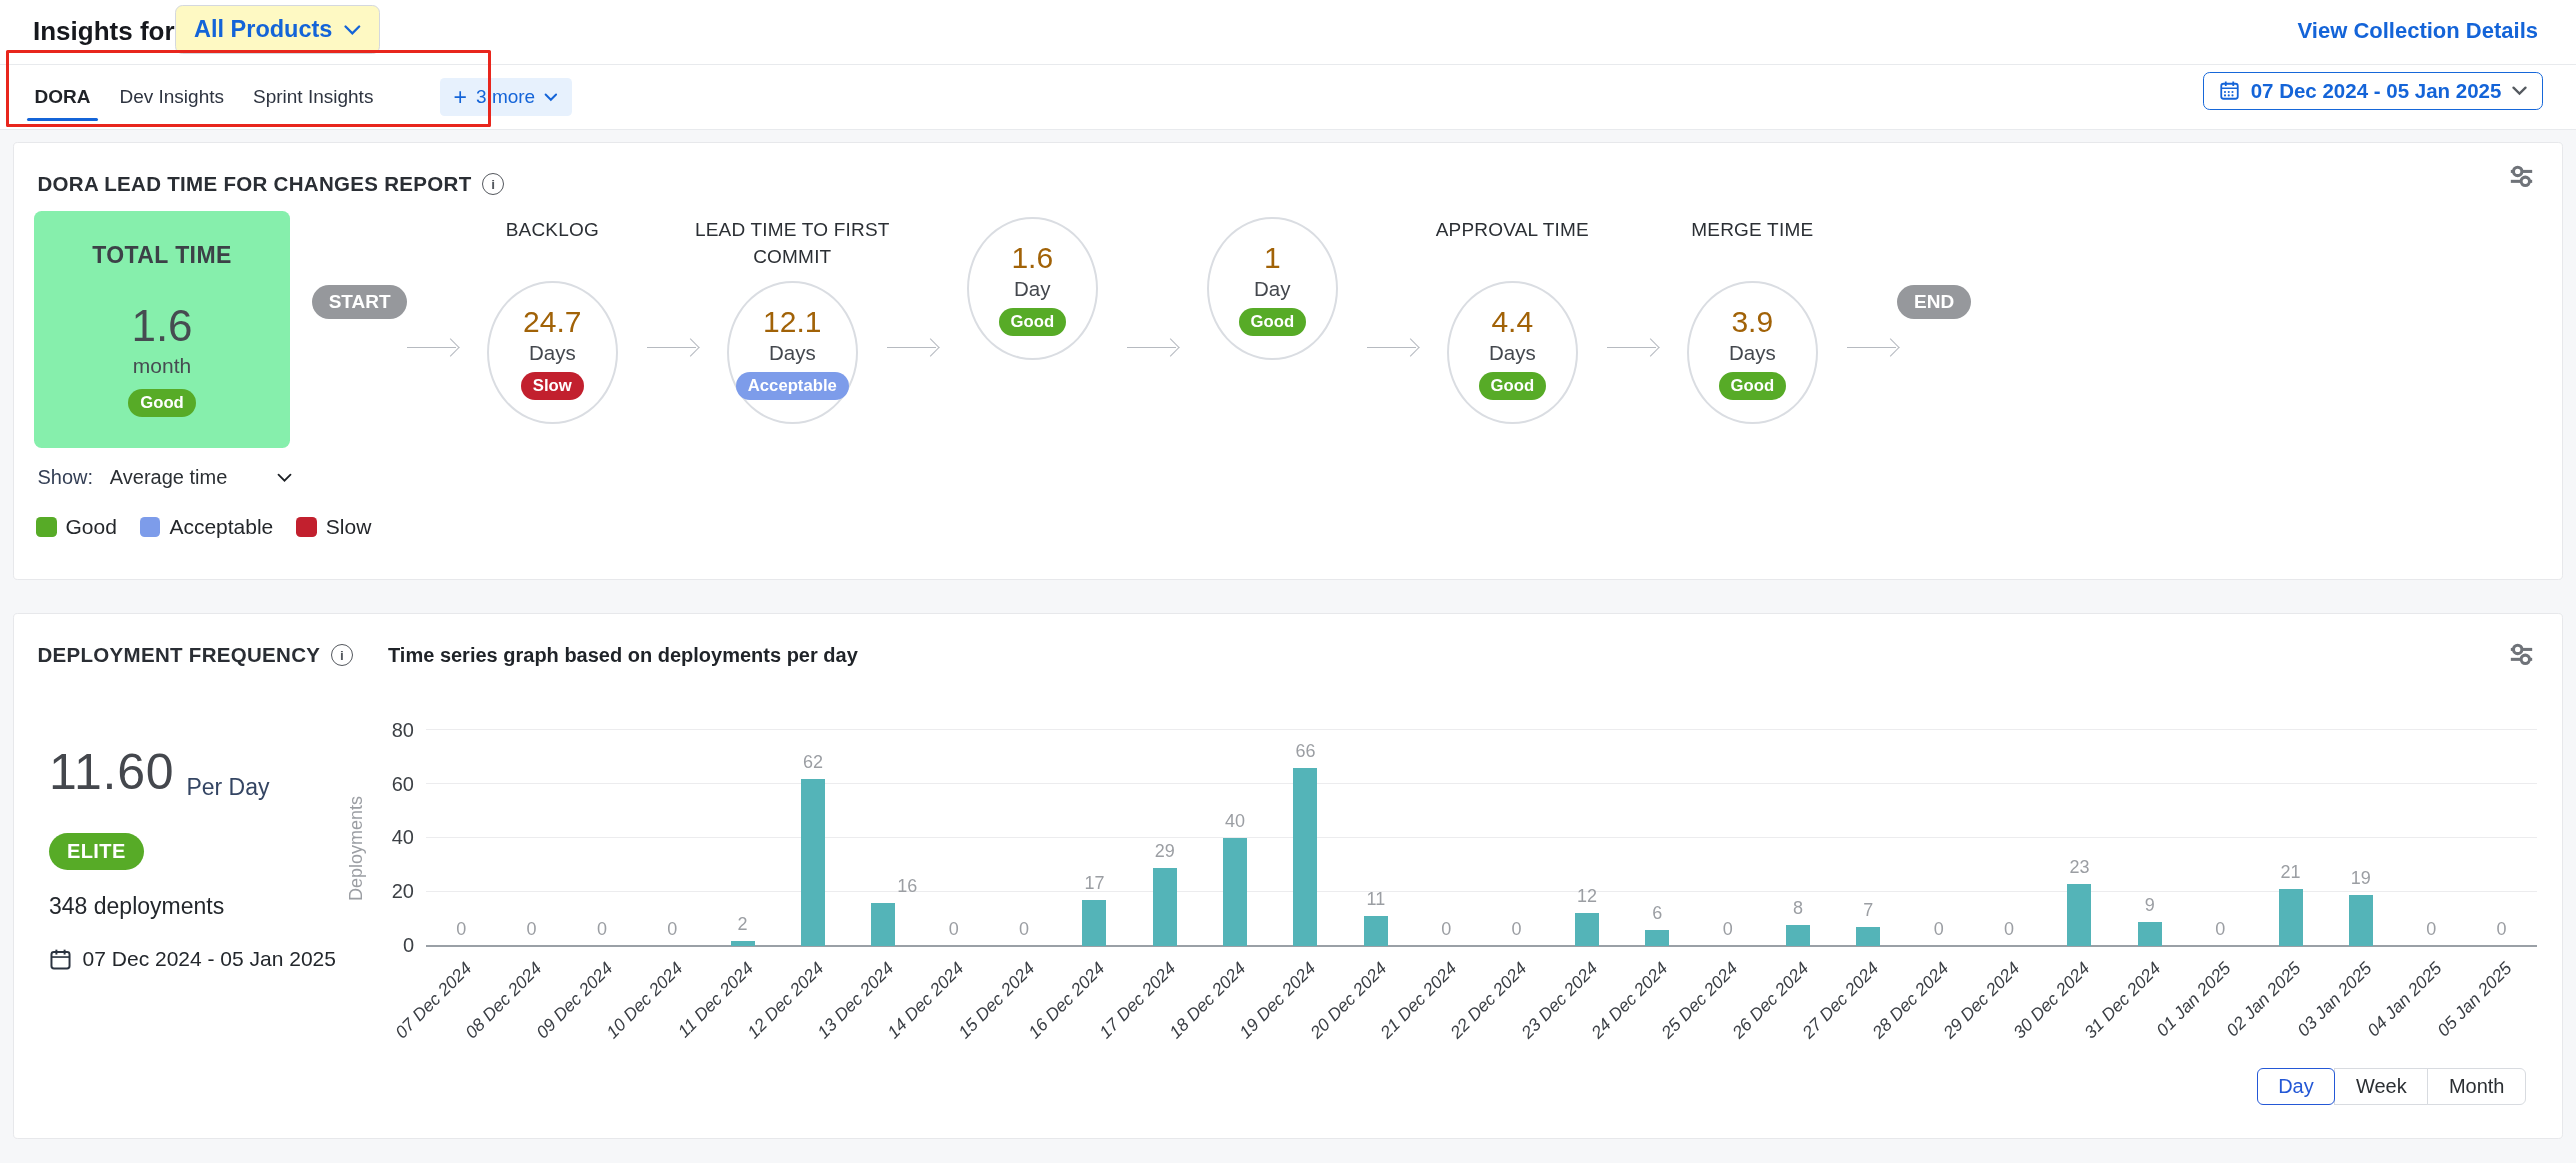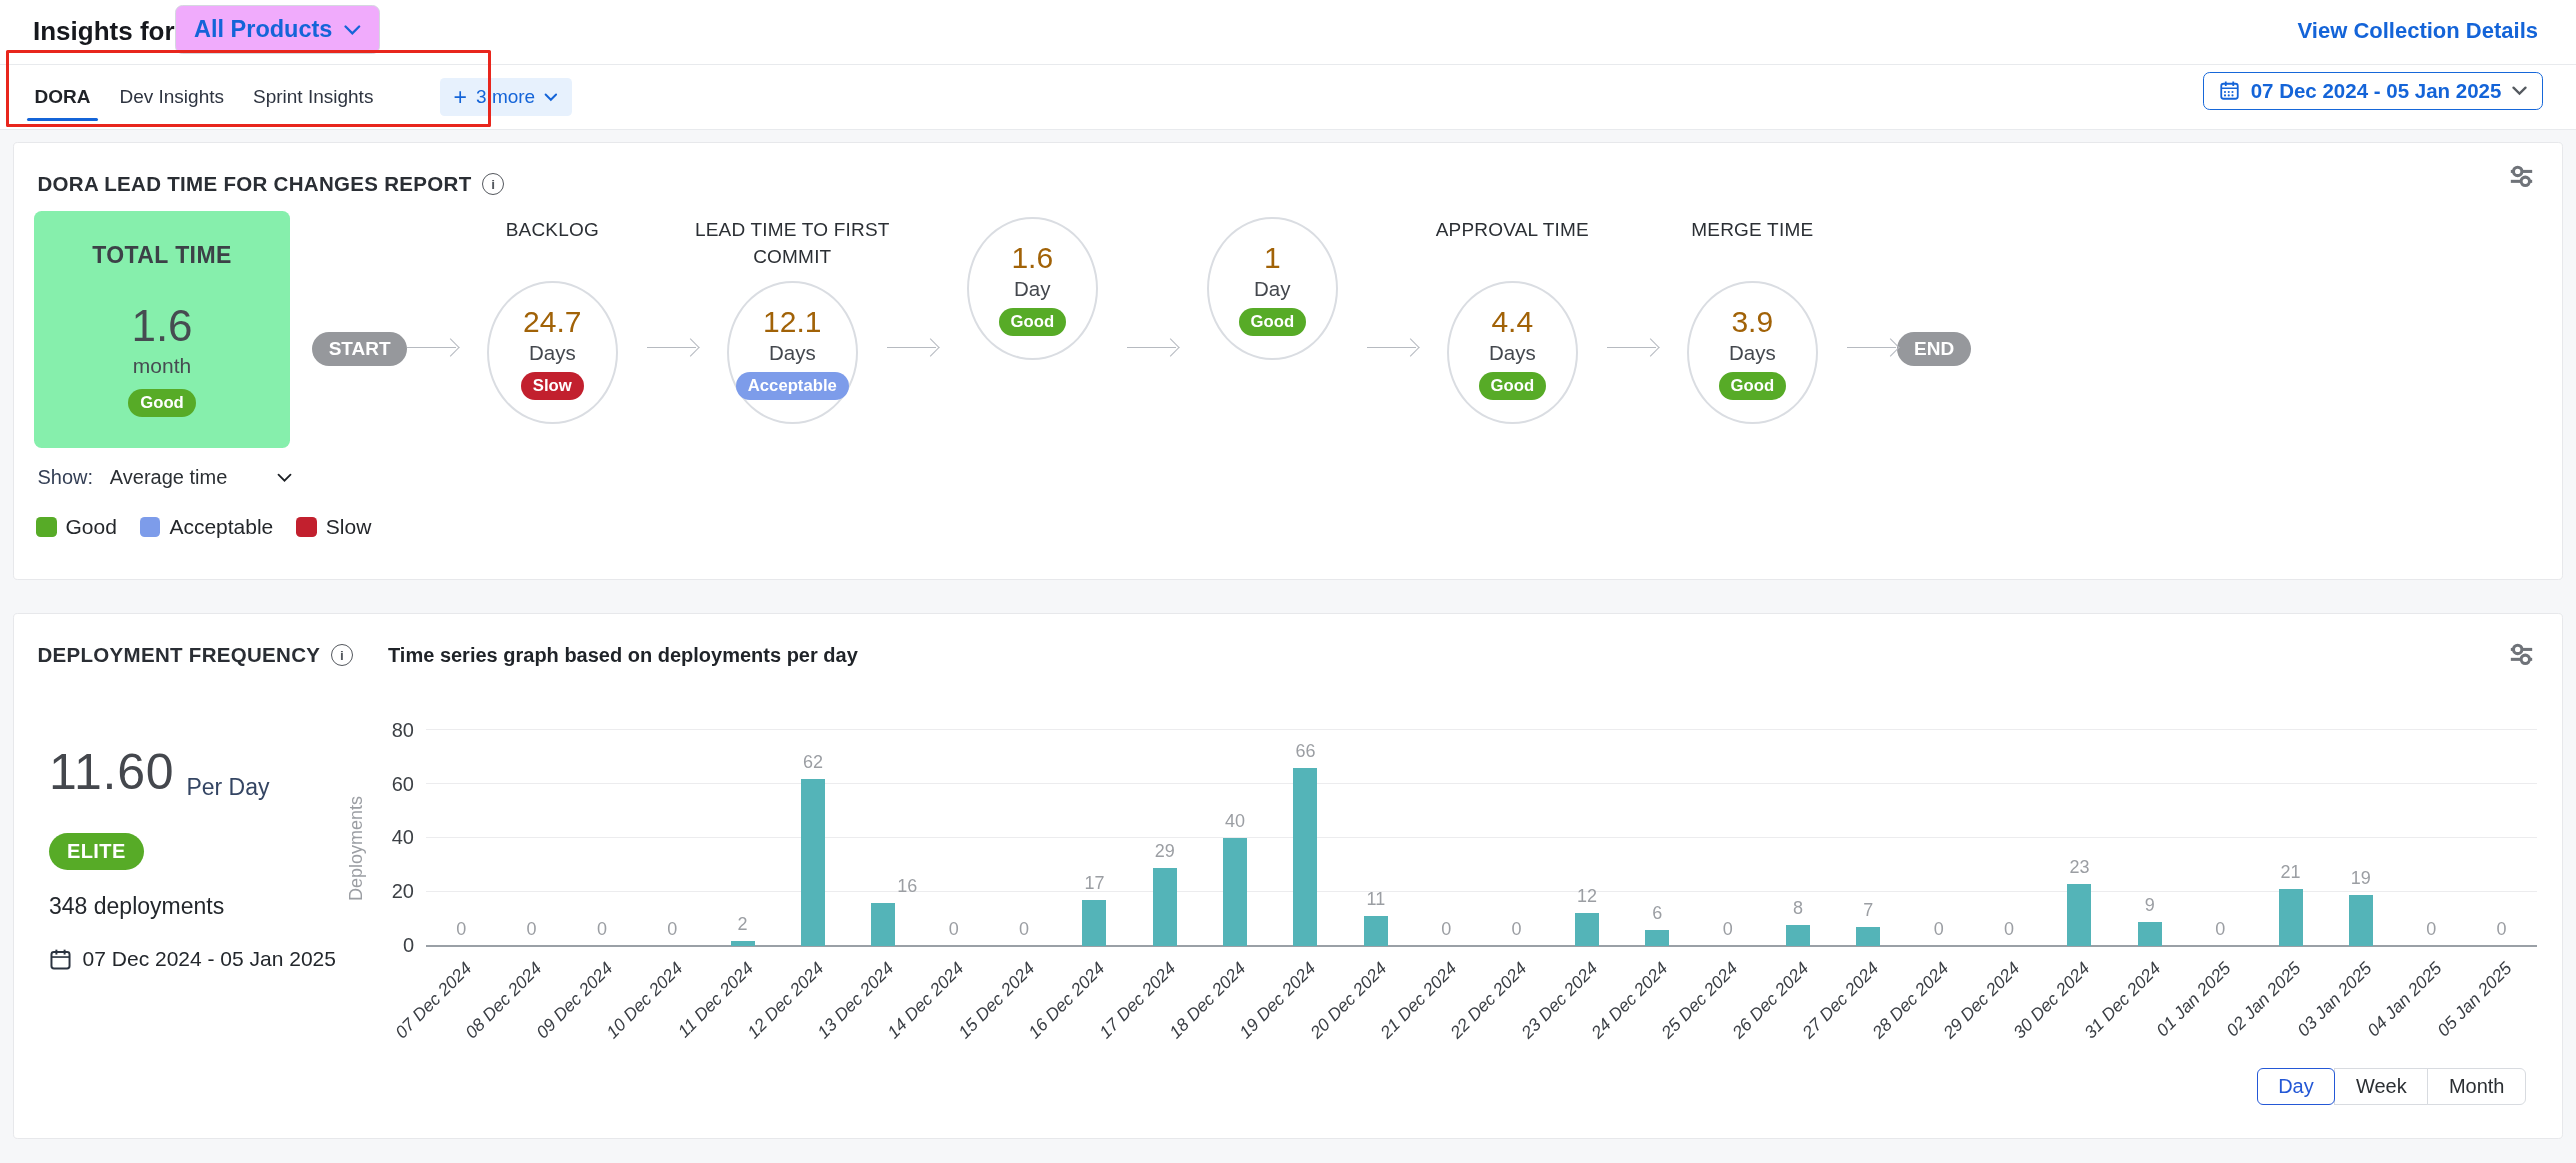--- a/index.html
+++ b/index.html
@@ -4,21 +4,21 @@
 <style>
   * { box-sizing: border-box; margin: 0; padding: 0; }
   html,body { background:#f6f7f9; }
   body { font-family:"Liberation Sans", sans-serif; }
   .screen { position:relative; width:2576px; height:1163px; background:#f6f7f9; overflow:hidden; }
 
   
   .topbar { position:absolute; left:0; top:0; width:100%; height:64px; background:#fff; }
   .page-title { position:absolute; left:33px; top:16px; font-size:26px; font-weight:bold; color:#16181d; }
   .product-btn { position:absolute; left:175px; top:5.3px; height:49px; display:inline-flex; align-items:center; gap:12px;
-    padding:2px 18px; background:#f0abfc; border:1.5px solid #d4d8df; border-radius:7.6px; cursor:pointer;
+    padding:2px 18px; background:#fef9c3; border:1.5px solid #d4d8df; border-radius:7.6px; cursor:pointer;
     font-size:23.5px; font-weight:bold; color:#1464d8; font-family:inherit; }
   .view-link { position:absolute; right:38px; top:18px; font-size:22px; font-weight:bold; color:#1464d8; text-decoration:none; cursor:pointer; }
 
   
   .tabsbar { position:absolute; left:0; top:64px; width:100%; height:66px; background:#fff;
     border-top:0.8px solid #e8eaed; border-bottom:0.8px solid #e8eaed; }
   .tabs { position:absolute; left:33px; top:0; height:100%; display:flex; align-items:center; gap:26px; }
   .tab { position:relative; height:100%; display:flex; align-items:center; padding:0 1.5px; cursor:pointer;
     font-size:19px; color:#2e3440; }
   .tab.active { font-weight:bold; color:#1f2227; }
@@ -47,21 +47,21 @@
 
   
   .total-box { position:absolute; left:20px; top:68px; width:256px; height:237px; background:#86efac; border-radius:7.6px;
     display:flex; flex-direction:column; align-items:center; justify-content:center; }
   .total-label { font-size:23px; font-weight:bold; color:#3c4147; letter-spacing:0.4px; }
   .total-value { margin-top:32px; font-size:44px; color:#464b51; }
   .total-unit { margin-top:3px; font-size:21px; color:#464b51; }
   .total-box .status-pill { margin-top:10.6px; }
 
   .flow { position:absolute; left:298px; top:74px; display:flex; align-items:flex-start; }
-  .endpoint-pill { background:#96989c; color:#fff; font-size:19px; font-weight:bold; padding:6px 16.7px; border-radius:759px; margin-top:115px; }
+  .endpoint-pill { background:#96989c; color:#fff; font-size:19px; font-weight:bold; padding:6px 16.7px; border-radius:759px; margin-top:68px; }
   .arrow { position:relative; width:50px; height:18px; margin-top:122px; }
   .arrow .line { position:absolute; left:0; right:1.5px; top:8.4px; border-top:1.5px solid #b6bac0; }
   .arrow .chevron { position:absolute; right:0; top:2.3px; width:13px; height:13px; border-top:1.5px solid #b6bac0; border-right:1.5px solid #b6bac0; transform:rotate(45deg); }
   .stage { width:190px; display:flex; flex-direction:column; align-items:center; }
   .stage-label { height:64px; width:205px; text-align:center; font-size:19px; line-height:1.4; color:#2b2f34; letter-spacing:0.2px; }
   .stage-circle { width:131px; height:143px; border:2.3px solid #dadde2; border-radius:50%; background:#fff;
     display:flex; flex-direction:column; align-items:center; justify-content:center; }
   .stage-value { font-size:30px; color:#a16207; }
   .stage-unit { margin-top:1.5px; font-size:20.5px; color:#44484e; }
   .status-pill { margin-top:7.6px; font-size:16.7px; font-weight:bold; color:#fff; padding:3.8px 12px; border-radius:759px; }

